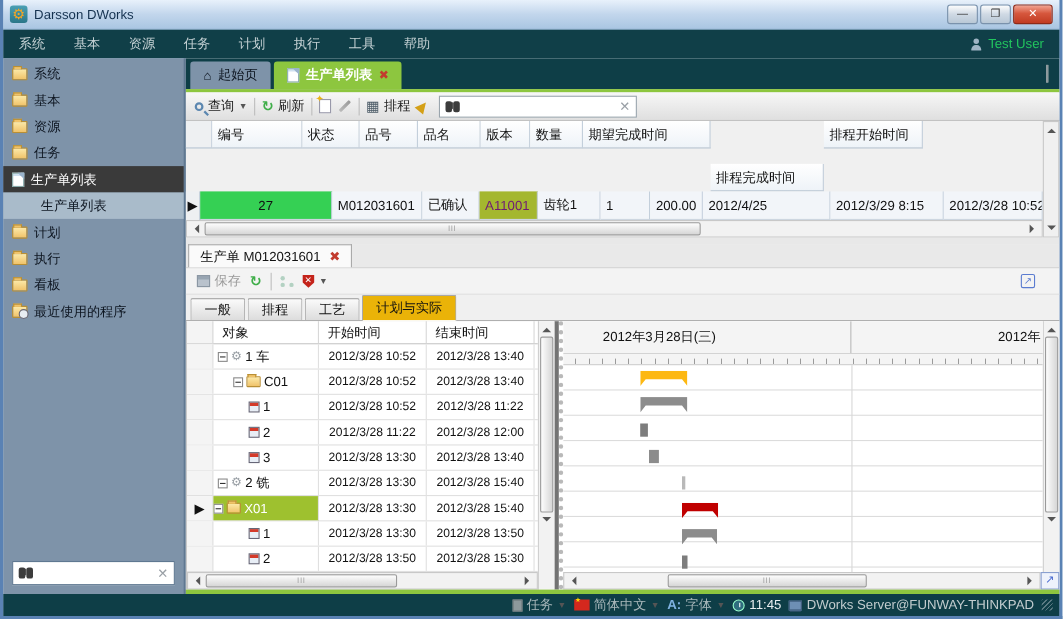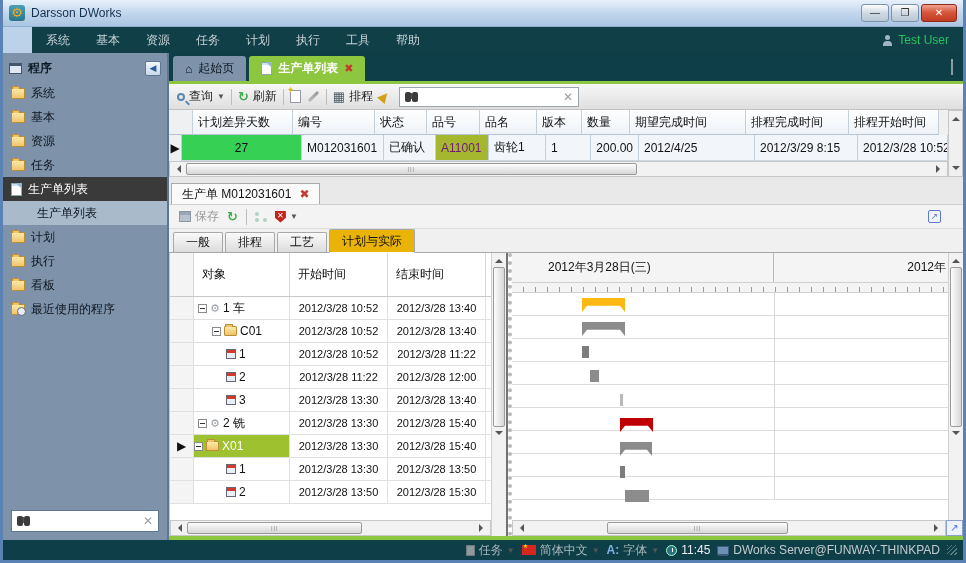--- a/index.html
+++ b/index.html
@@ -8,21 +8,21 @@
 
   
   .titlebar { height:27px; background:linear-gradient(#e8f1fb,#c2d6ec 50%,#aac6e2); display:flex; align-items:center; padding:0 6px; border-bottom:1px solid #8fb0d2; }
   .app-icon { width:16px; height:16px; border-radius:3px; background:linear-gradient(#4aa0b4,#2a7688); color:#f5a623; font-size:13px; line-height:15px; text-align:center; margin-right:6px; }
   .title-text { flex:1; color:#14314f; }
   .winbtns { display:flex; gap:2px; }
   .winbtn { width:28px; height:18px; border:1px solid #7a92ac; border-radius:3px; background:linear-gradient(#fdfdfd,#cfd9e4 50%,#b9c8d6); color:#333; font-size:10px; line-height:16px; text-align:center; }
   .winbtn.close { width:36px; background:linear-gradient(#f2a492,#d6573d 45%,#c13b22); color:#fff; border-color:#8e2a18; font-weight:bold; }
 
   
-  .menubar { height:26px; background:#103f48; display:flex; align-items:center; padding:0 14px;margin-left:29px; }
+  .menubar { height:26px; background:#103f48; display:flex; align-items:center; padding:0 14px; }
   .menu-item { color:#c6d2d5; margin-right:26px; cursor:default; }
   .menu-user { margin-left:auto; color:#22c55e; display:flex; align-items:center; gap:5px; }
   .i-person { width:11px; height:11px; position:relative; display:inline-block; }
   .i-person::before { content:""; position:absolute; left:3px; top:0; width:5px; height:5px; border-radius:50%; background:#9fb4c4; }
   .i-person::after { content:""; position:absolute; left:1px; bottom:0; width:9px; height:5px; border-radius:4px 4px 0 0; background:#9fb4c4; }
 
   
   .body { flex:1; display:flex; min-height:0; }
 
   
@@ -112,21 +112,21 @@
   .i-shield::after { content:"✕"; position:absolute; top:0; left:2px; color:#fff; font-size:8px; }
   .i-extlink { width:13px; height:13px; border:1px solid #5a7bd0; border-radius:2px; color:#5a7bd0; font-size:9px; line-height:11px; text-align:center; margin-left:auto; margin-right:12px; }
 
   
   .innertabs { height:24px; background:#f0f0f0; display:flex; align-items:flex-end; padding-left:4px; border-bottom:1px solid #a8a8a8; }
   .itab { height:20px; padding:0 12px; display:flex; align-items:center; background:linear-gradient(#fafafa,#dcdcdc); border:1px solid #a8a8a8; border-bottom:none; margin-right:2px; border-radius:2px 2px 0 0; }
   .itab.active { height:24px; background:#eab308; border-bottom:1px solid #fff; margin-bottom:-1px; }
 
   
   .content { flex:1; display:flex; min-height:0; background:#fff; border-left:1px solid #c8c8c8; }
-  .treepanel { width:338px; display:flex; flex-direction:column; border-right:2px solid #737373; }
+  .treepanel { width:338px; display:flex; flex-direction:column; border-right:4px solid #737373; }
   .tree-main { flex:1; display:flex; min-height:0; }
   .tree-grid { flex:1; display:flex; flex-direction:column; }
   .tree-vscroll { width:15px; border-left:1px solid #d0d0d0; background:#f2f2f2; display:flex; flex-direction:column; align-items:center; padding:2px 0; }
   .tree-header { height:44px; display:flex; border-bottom:1px solid #c8c8c8; }
   .th-cell { display:flex; align-items:center; padding-left:8px; border-right:1px solid #d8d8d8; color:#111; }
   .tr-line { height:23px; display:flex; border-bottom:1px solid #e0e0e0; }
   .tr-marker { width:24px; border-right:1px solid #e0e0e0; display:flex; align-items:center; justify-content:center; background:#f4f4f4; }
   .tr-obj { width:96px; border-right:1px solid #e0e0e0; display:flex; align-items:center; gap:3px; overflow:hidden; white-space:nowrap; }
   .tr-time { width:98px; border-right:1px solid #e0e0e0; display:flex; align-items:center; justify-content:center; white-space:nowrap; font-size:11px; }
   .tr-obj.selected { background:#9ec12f; color:#fff; }
@@ -185,25 +185,20 @@
     <span id="menu-items"><span class="menu-item">系统</span><span class="menu-item">基本</span><span class="menu-item">资源</span><span class="menu-item">任务</span><span class="menu-item">计划</span><span class="menu-item">执行</span><span class="menu-item">工具</span><span class="menu-item">帮助</span></span>
     <div class="menu-user">
       <span class="i-person"></span>
       <span>Test User</span>
     </div>
   </div>
 
   <div class="body">
 
     <div class="sidebar">
-      <div class="sb-header">
-        <span class="i-winapp" style="margin-right:6px;"></span>
-        <span class="lbl">程序</span>
-        <span class="collapse-btn">◀</span>
-      </div>
       <div id="sidebar-items">
           <div class="sb-item">
             <span class="i-folder"></span>
             <span>系统</span>
           </div>
           <div class="sb-item">
             <span class="i-folder"></span>
             <span>基本</span>
           </div>
           <div class="sb-item">
@@ -290,29 +285,28 @@
           <span class="i-binoc"></span>
           <span class="grow"></span>
           <span class="i-x">✕</span>
         </div>
       </div>
 
       <div class="grid-wrap">
         <div class="grid">
           <div class="grid-row-line" id="grid-header">
             <div class="marker-col gh-cell" style="width:24px;"></div>
-          <div class="gh-cell" style="width: 100px;">计划差异天数</div>
               <div class="gh-cell" style="width: 82px;">编号</div>
               <div class="gh-cell" style="width: 52px;">状态</div>
               <div class="gh-cell" style="width: 53px;">品号</div>
               <div class="gh-cell" style="width: 57px;">品名</div>
               <div class="gh-cell" style="width: 45px;">版本</div>
               <div class="gh-cell" style="width: 48px;">数量</div>
               <div class="gh-cell" style="width: 116px;">期望完成时间</div>
-              <div class="gh-cell" style="width: 103px;">排程完成时间</div>
+              <div class="gh-cell" style="width: 103px; margin-top: 39px;">排程完成时间</div>
               <div class="gh-cell" style="width: 90px;">排程开始时间</div>
             </div>
           <div class="grid-row-line" id="grid-row">
             <div class="marker-col" style="width:24px;">▶</div>
           <div class="gr-cell c-diff" style="width: 120px;">27</div>
               <div class="gr-cell " style="width: 82px;">M012031601</div>
               <div class="gr-cell " style="width: 52px;">已确认</div>
               <div class="gr-cell c-item" style="width: 53px;">A11001</div>
               <div class="gr-cell " style="width: 57px;">齿轮1</div>
               <div class="gr-cell " style="width: 45px;">1</div>

